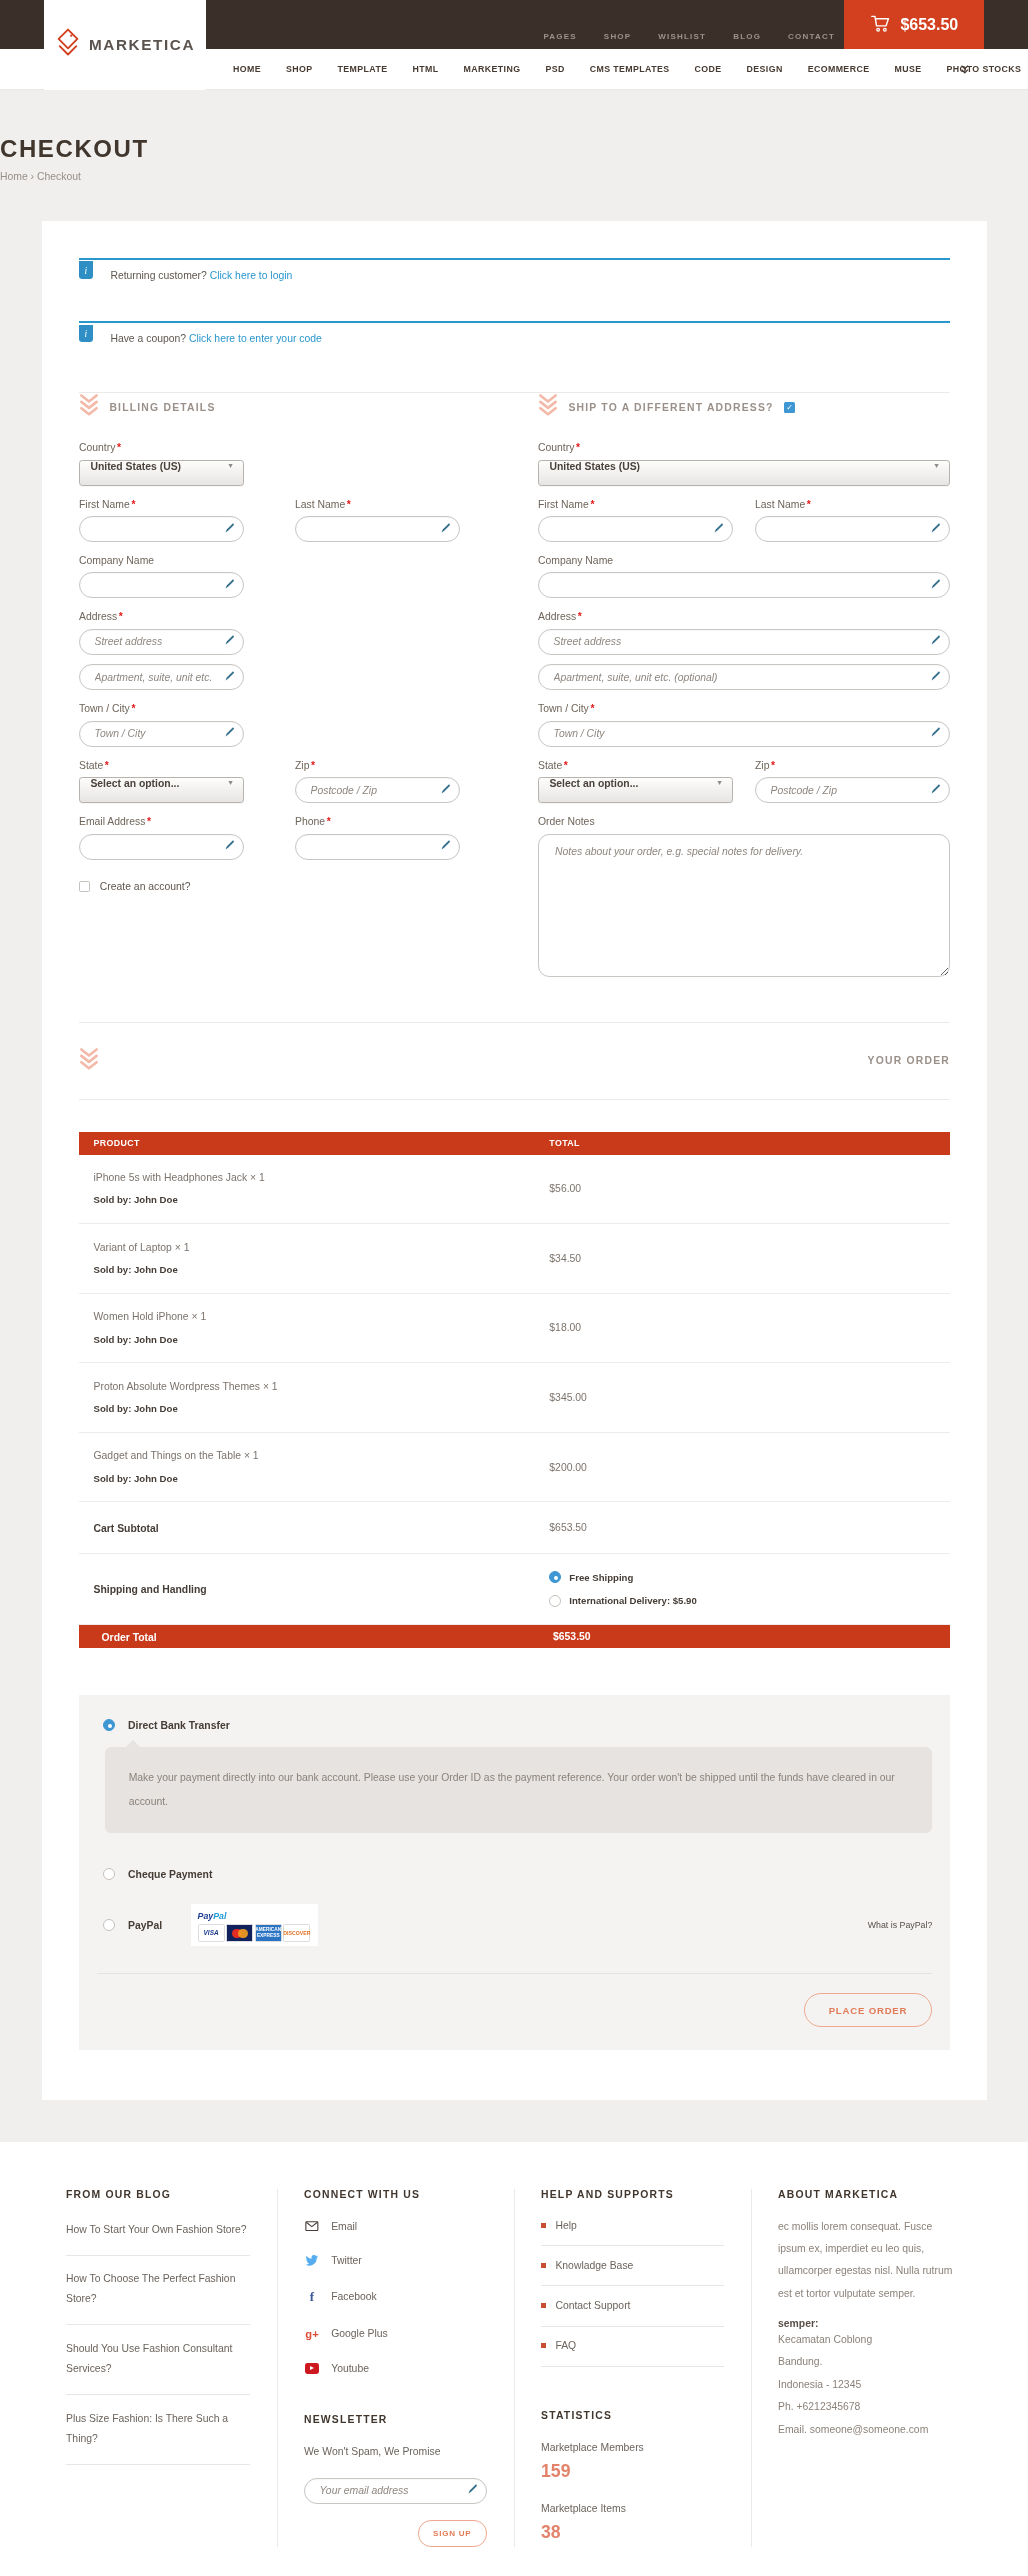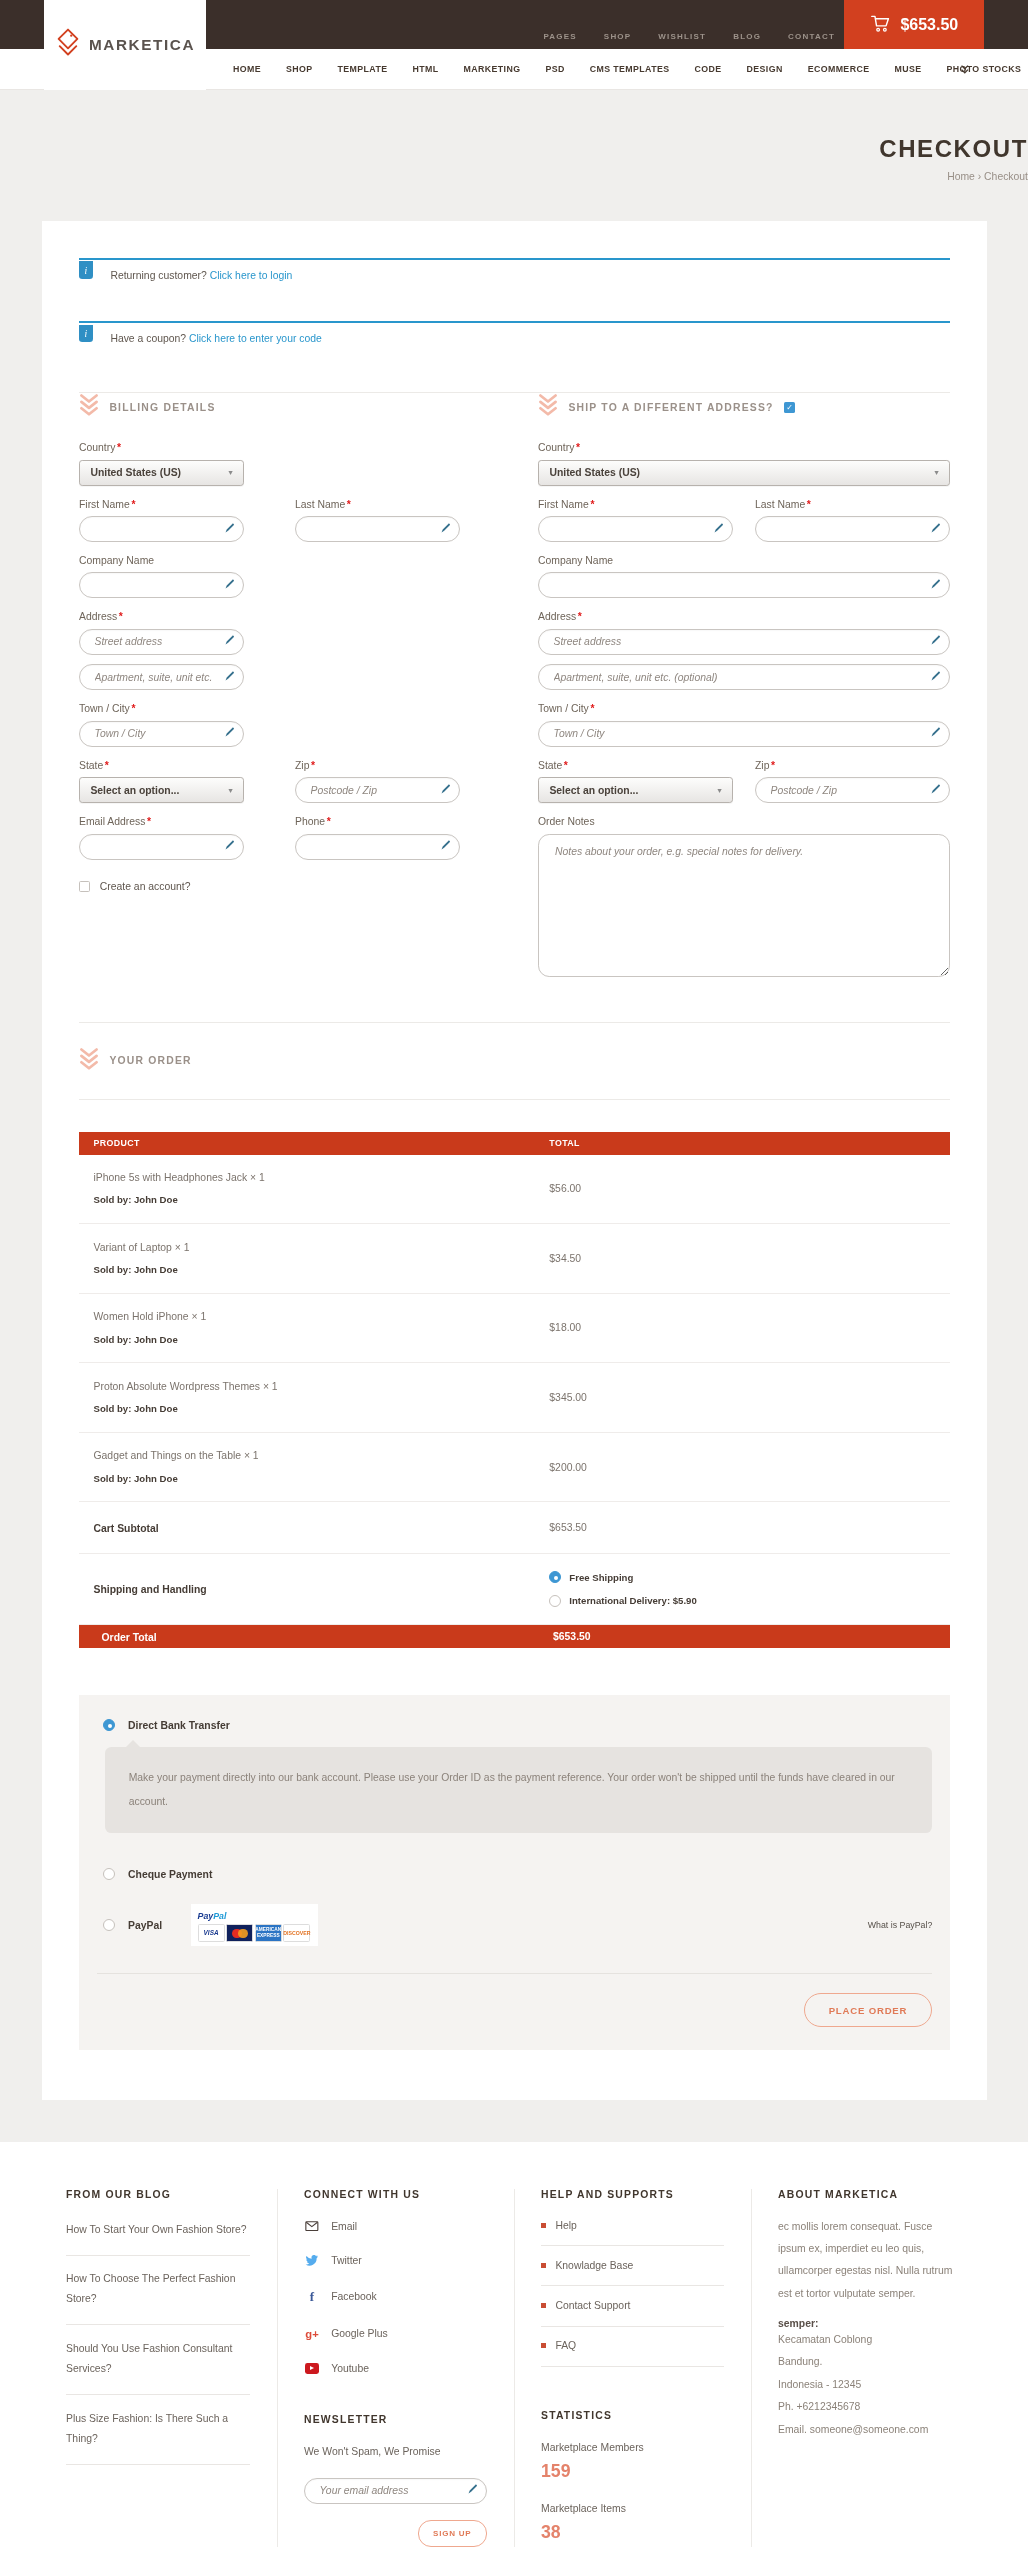--- a/index.html
+++ b/index.html
@@ -17,40 +17,40 @@
               display:flex; align-items:center; justify-content:center; gap:9.6px; color:#fff; cursor:pointer; z-index:6; }
   .cart-total { font-size:16px; font-weight:bold; }
 
   
   .main-nav { position:relative; height:41px; background:#fff; display:flex; align-items:center;
               padding-left:233px; gap:25px; border-bottom:0.8px solid #e9e6e3; }
   .main-nav-item { font-size:8.8px; font-weight:bold; letter-spacing:0.4px; color:#46392f; cursor:pointer; white-space:nowrap; }
   .nav-chevrons { position:absolute; right:58px; top:13.7px; cursor:pointer; }
 
   
-  .page-head { padding-top:45px; text-align:right; }
+  .page-head { padding-top:45px; text-align:left; }
   .page-title { font-size:24px; font-weight:bold; letter-spacing:1.6px; color:#40362d; }
   .breadcrumb { margin-top:8px; font-size:10.4px; color:#988f87; }
   .breadcrumb .crumb-link { cursor:pointer; }
 
   
   .card { width:945px; margin:39px auto 42px; margin-left:42px; background:#fff; padding:37px 37px 50px; }
 
   .notice { border-top:2.4px solid #2996cc; margin-bottom:26px; }
   .notice-body { display:flex; align-items:center; gap:17.7px; padding:0 0 14.5px; }
   .info-badge { width:13.7px; height:17.7px; background:#2f8fc4; border-radius:0 0 3.2px 3.2px; color:#fff;
                 font-style:italic; font-family:"Liberation Serif", serif; font-size:9.6px;
                 display:flex; align-items:center; justify-content:center; }
   .notice-text { font-size:10.4px; color:#5f564e; padding-top:9.6px; }
   .notice-text .nlink { color:#2996cc; cursor:pointer; }
 
   .hr { border:none; border-top:0.8px solid #eceae7; height:0; }
   .section-hr { margin-top:34px; }
 
-  .section-head { display:flex; align-items:center; gap:10.4px; padding:24px 0; }
+  .section-head { display:flex; align-items:center; gap:10.4px; padding:24px 0;justify-content:space-between; }
   .section-head-title { font-size:10.4px; font-weight:bold; letter-spacing:1.2px; color:#9a9089; }
   .chk { width:11.2px; height:11.2px; border-radius:1.6px; background:#3e97d3; color:#fff; font-size:8px;
          display:inline-flex; align-items:center; justify-content:center; cursor:pointer; }
   .chk.unchecked { background:#fff; border:0.8px solid #c6c1bc; }
 
   
   .forms { display:flex; }
   .form-col-left { width:438px; }
   .form-col-right { width:412px; margin-left:24px; }
   .fhead { display:flex; align-items:center; gap:10.4px; margin-bottom:21px; }
@@ -60,21 +60,21 @@
   .frow-r { display:flex; gap:22px; }
   .fcol { width:165px; }
   .fcol-r { width:195px; }
   .field { position:relative; }
   .pill { width:100%; height:26px; border:0.8px solid #c9c5c1; border-radius:13.7px; padding:0 24px 0 14.5px;
           font-size:10.4px; color:#4a413b; background:#fff; box-shadow:inset 0 0.8px 1.6px rgba(0,0,0,0.04);
           font-family:"Liberation Sans", sans-serif; outline:none; }
   .pill::placeholder { font-style:italic; color:#8f8780; opacity:1; }
   .pen { position:absolute; right:8px; top:5.6px; pointer-events:none; }
   .selectbox { height:26px; background:linear-gradient(#fdfdfc,#e7e5e3); border:0.8px solid #b7b2ad; border-radius:3.2px;
-               display:flex; align-items:center; justify-content:space-between; padding:0 8.8px 0 10.4px;
+               display:flex; align-items:flex-start; justify-content:space-between; padding:0 8.8px 0 10.4px;
                font-size:10.4px; font-weight:bold; color:#4a423b; cursor:pointer; box-shadow:0 0.8px 0.8px rgba(0,0,0,0.04); }
   .sel-arrow { font-size:7.2px; color:#8b8b8b; }
   .acct-row { display:flex; align-items:center; gap:9.6px; margin-top:21px; }
   .acct-label { font-size:10.4px; color:#5f564e; }
   .notes-area { width:100%; height:143px; border:0.8px solid #c9c5c1; border-radius:11.2px; padding:11.2px 16px;
                 font-size:10.4px; font-family:"Liberation Sans", sans-serif; color:#4a413b; resize:both; }
   .notes-area::placeholder { font-style:italic; color:#8f8780; opacity:1; }
 
   
   .order-table { margin-top:32px; }

